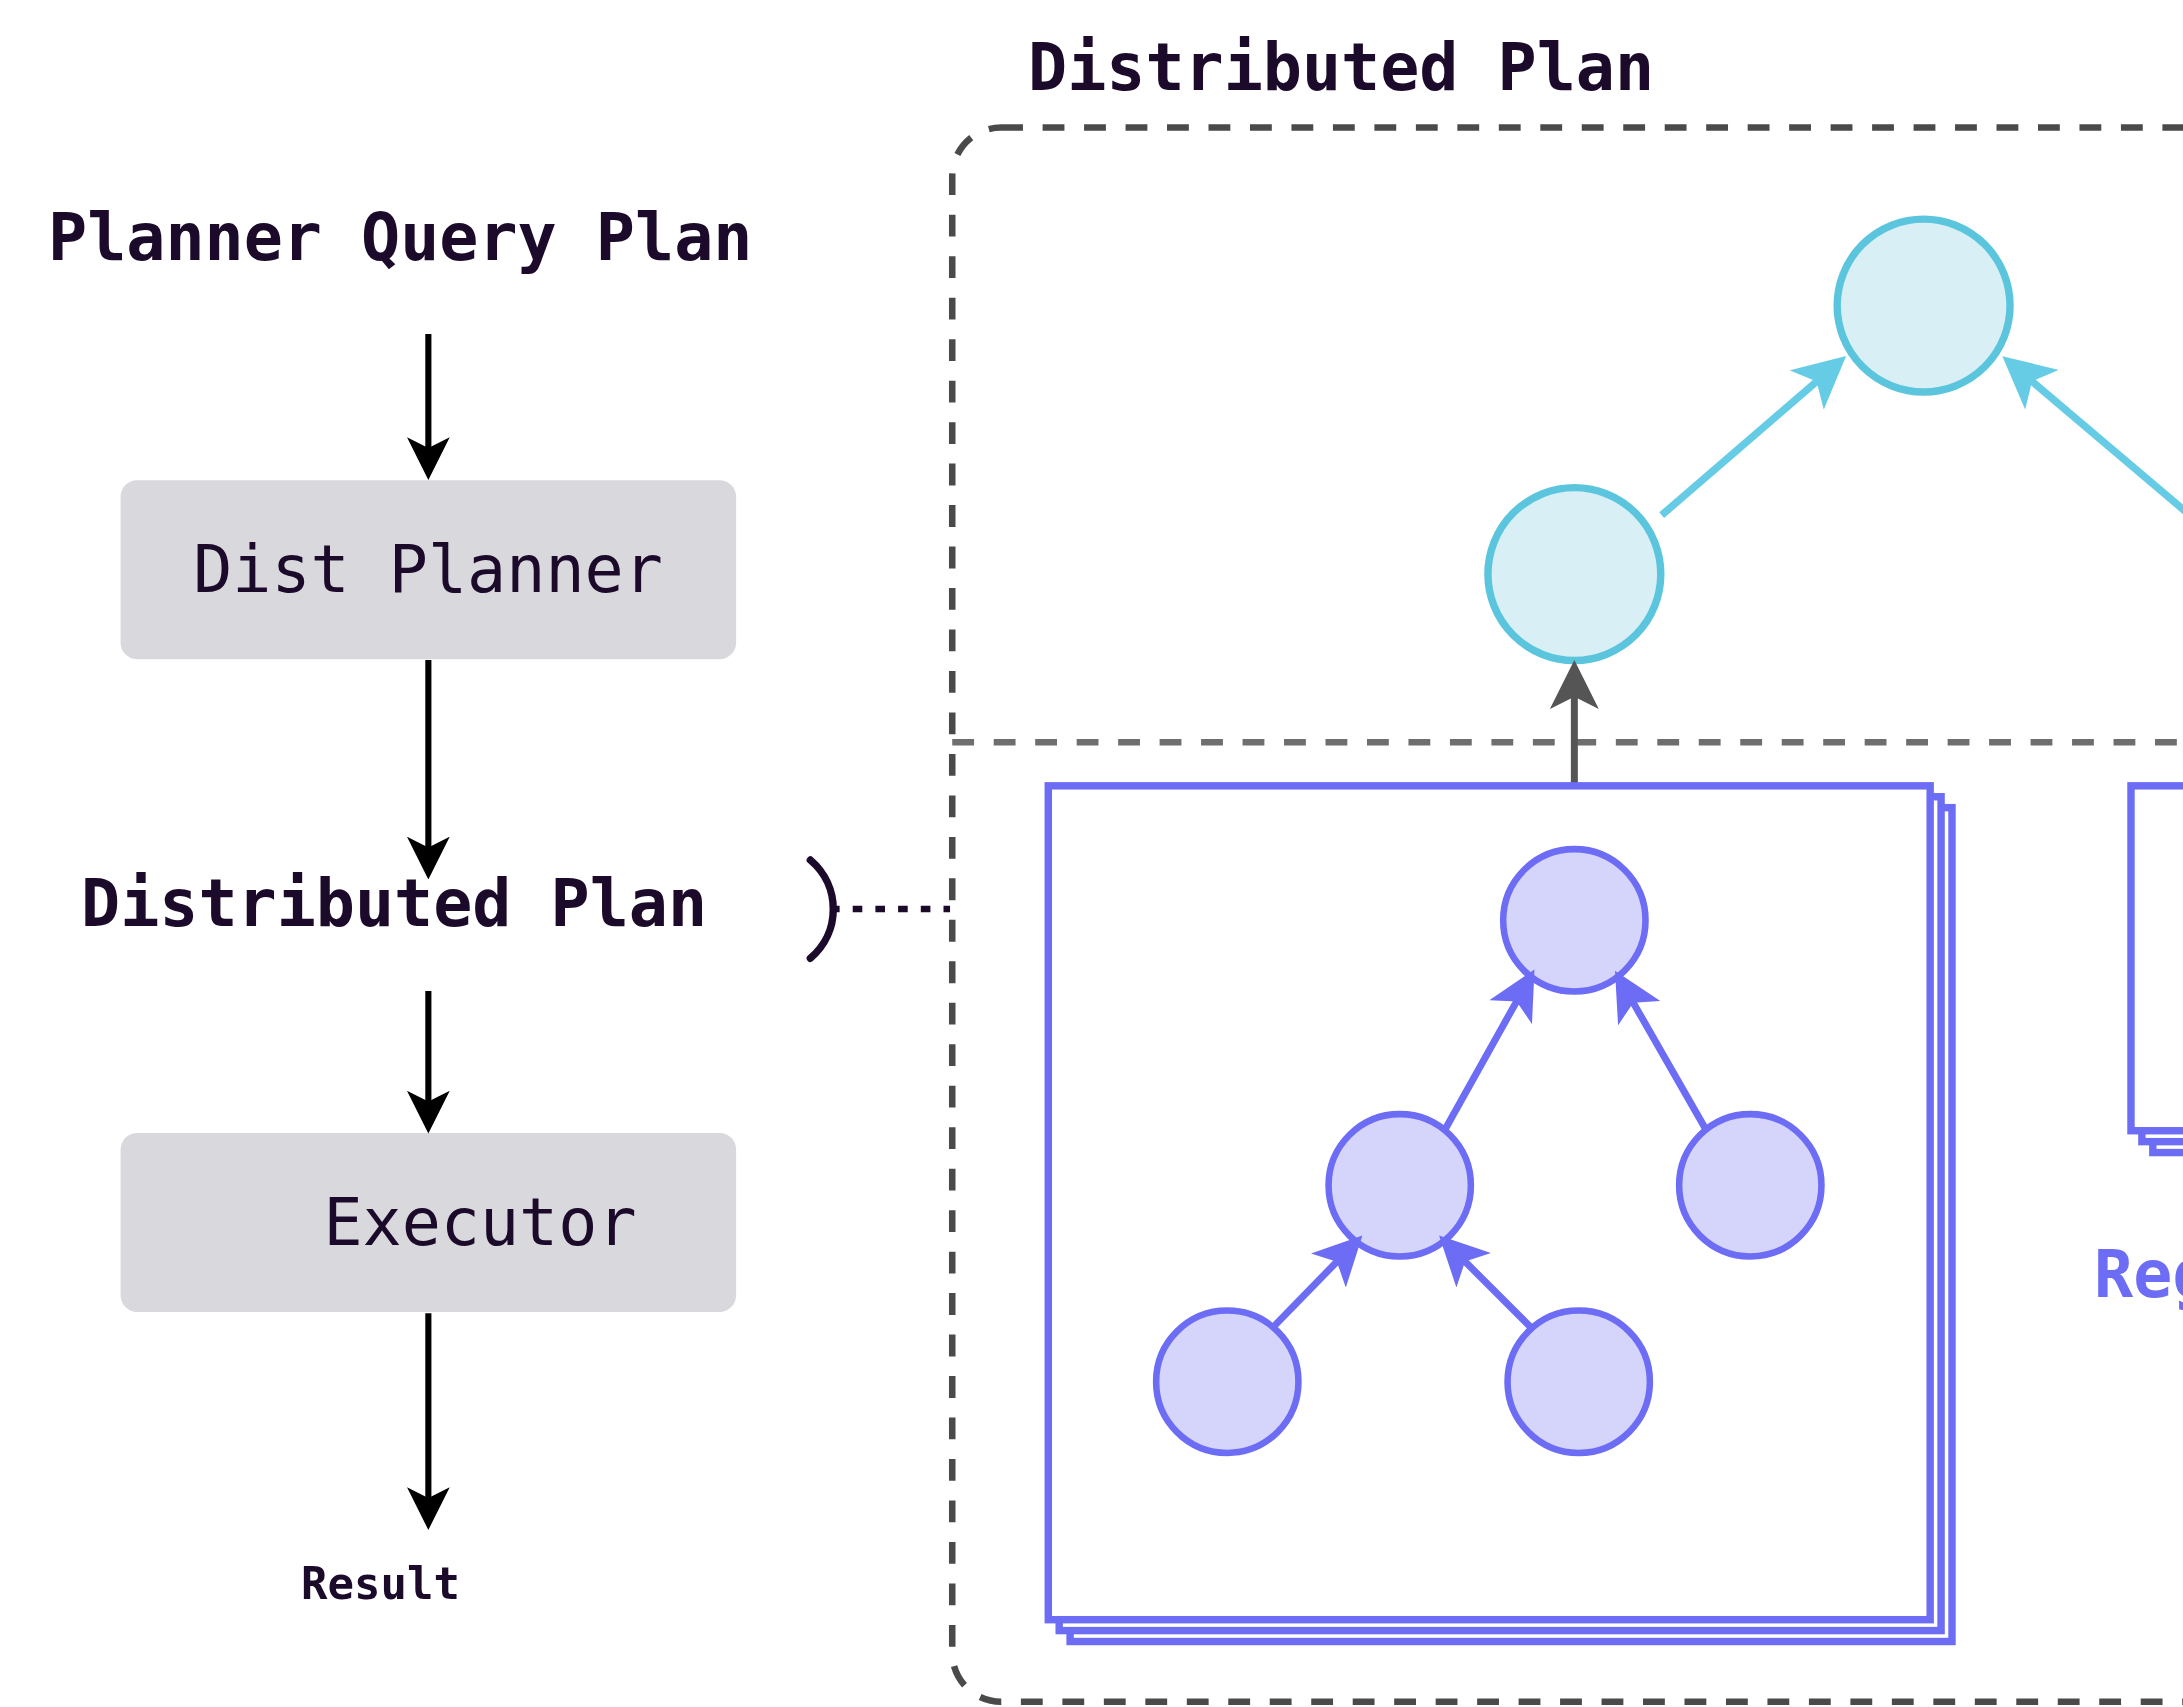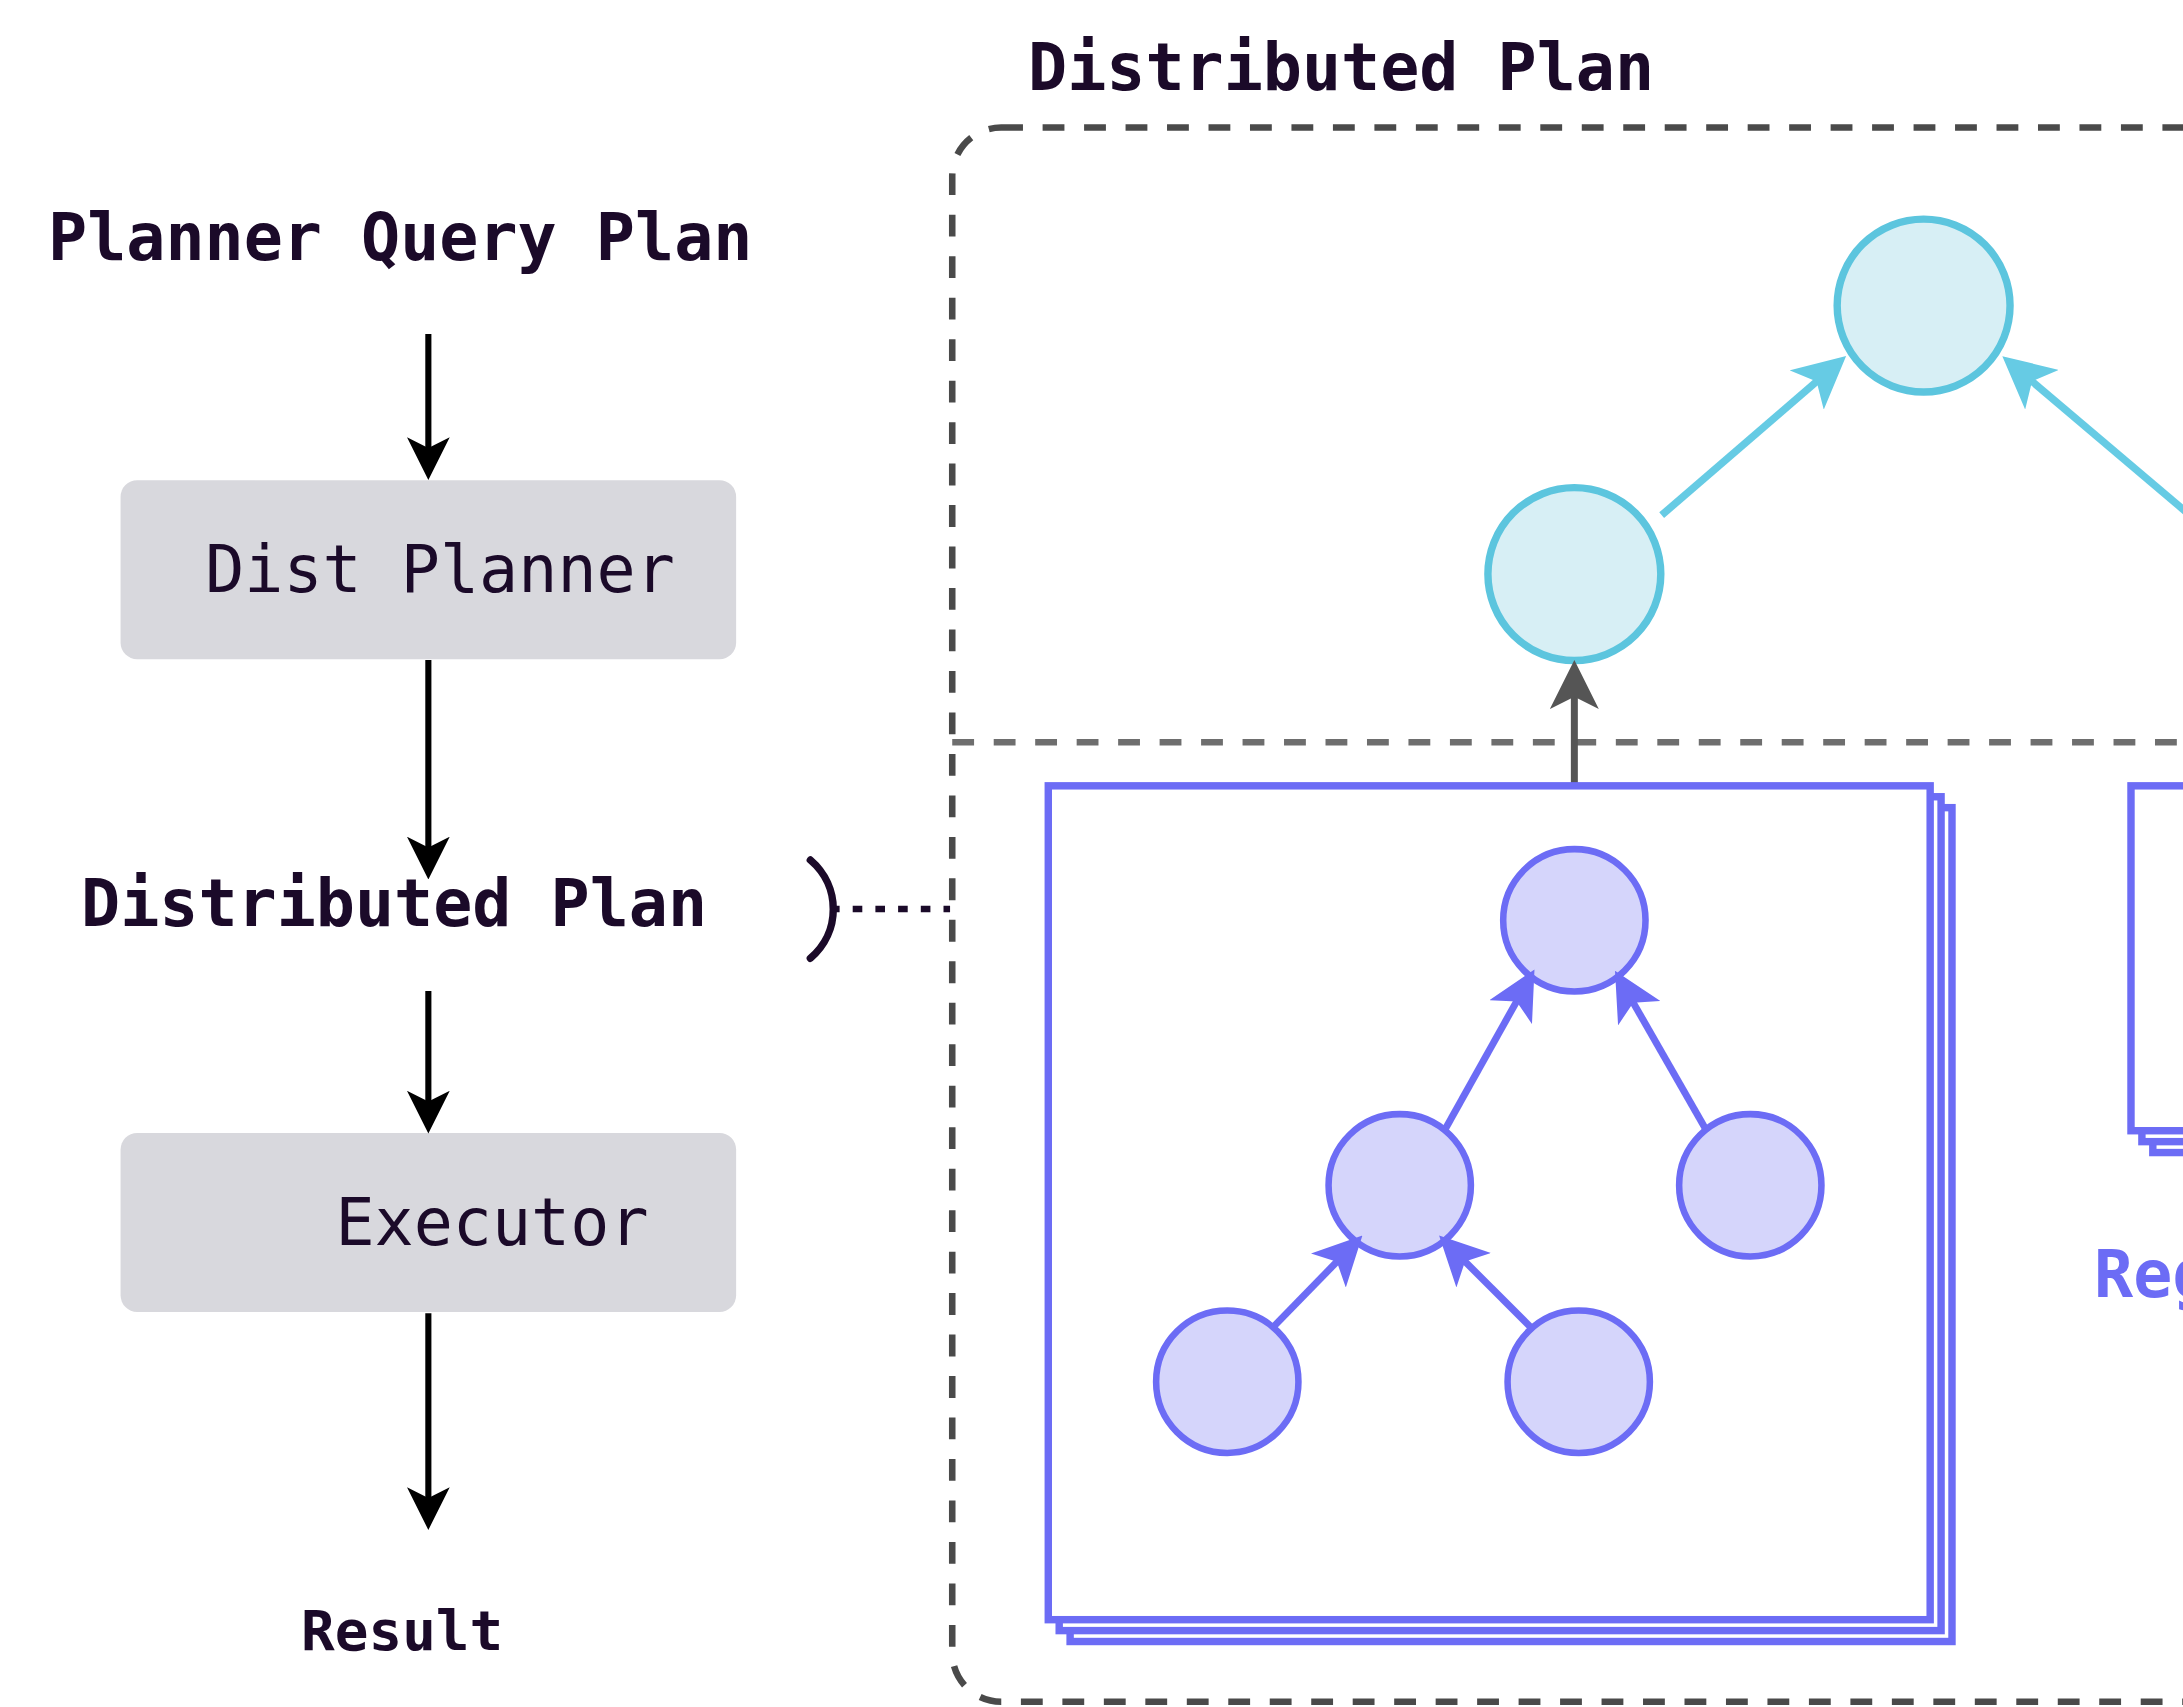--- a/index.html
+++ b/index.html
@@ -30,21 +30,20 @@
     font-weight: bold;
   }
   .box-label {
     position: absolute;
     display: flex;
     align-items: center;
     justify-content: center;
     color: #1b0a29;
     font-family: "DejaVu Sans Mono", "Liberation Mono", monospace;
     white-space: pre;
-    padding-left: 12px;
   }
   .regions-lbl {
     color: #6c6cf5;
   }
 </style>
 </head>
 <body>
 
 <div id="stage">
 
@@ -119,20 +118,20 @@
   </svg>
 
   <div class="lbl" style="left:48px; top:205px; font-size:65px;">Planner Query Plan</div>
 
   <div class="box-label" style="left:120px; top:480px; width:616px; height:179px; font-size:65px;">Dist Planner</div>
 
   <div class="lbl" style="left:81px; top:871px; font-size:65px;">Distributed Plan</div>
 
   <div class="box-label" style="left:120px; top:1133px; width:720px; height:179px; font-size:65px;">Executor</div>
 
-  <div class="lbl" style="left:301px; top:1603px; font-size:56px;">Result</div>
+  <div class="lbl" style="left:301px; top:1562px; font-size:44px;">Result</div>
 
   <div class="lbl" style="left:1028px; top:35px; font-size:65px;">Distributed Plan</div>
 
   <div class="lbl regions-lbl" style="left:2094px; top:1242px; font-size:65px;">Regions</div>
 
 </div>
 
 
 </body></html>

